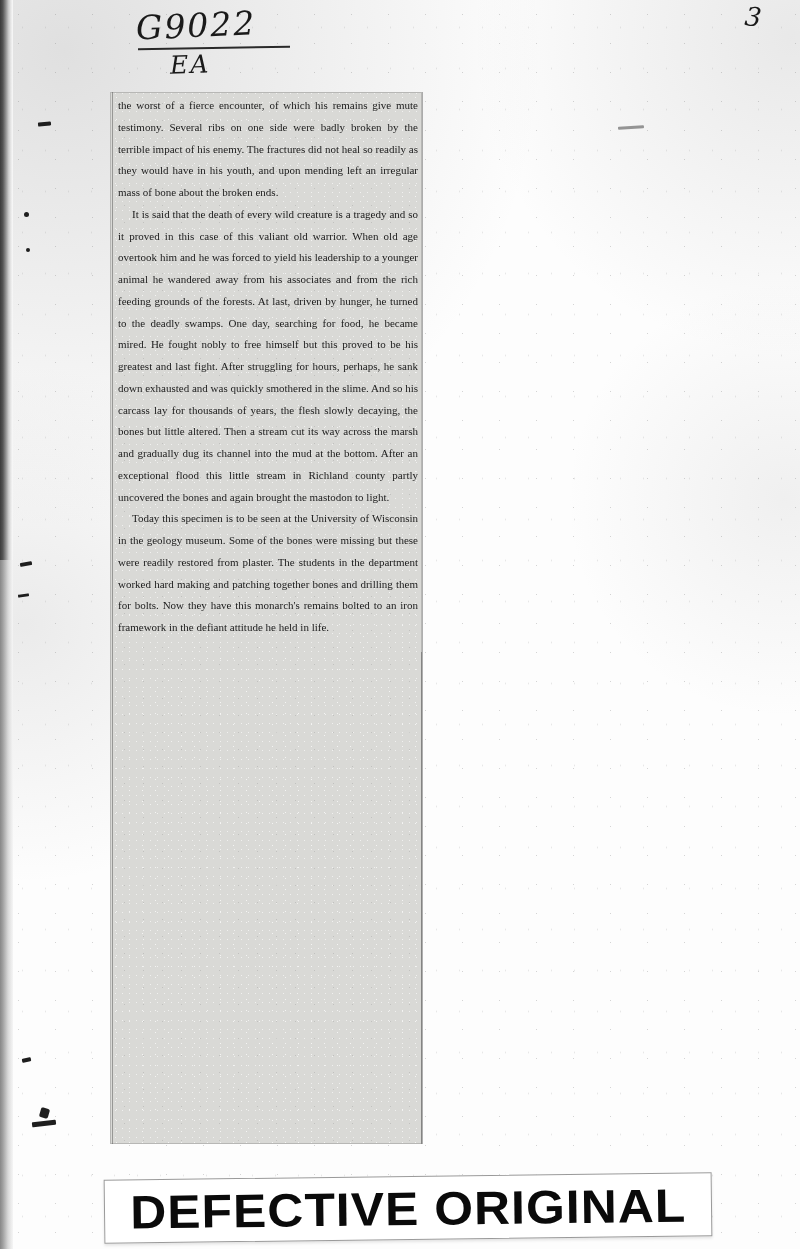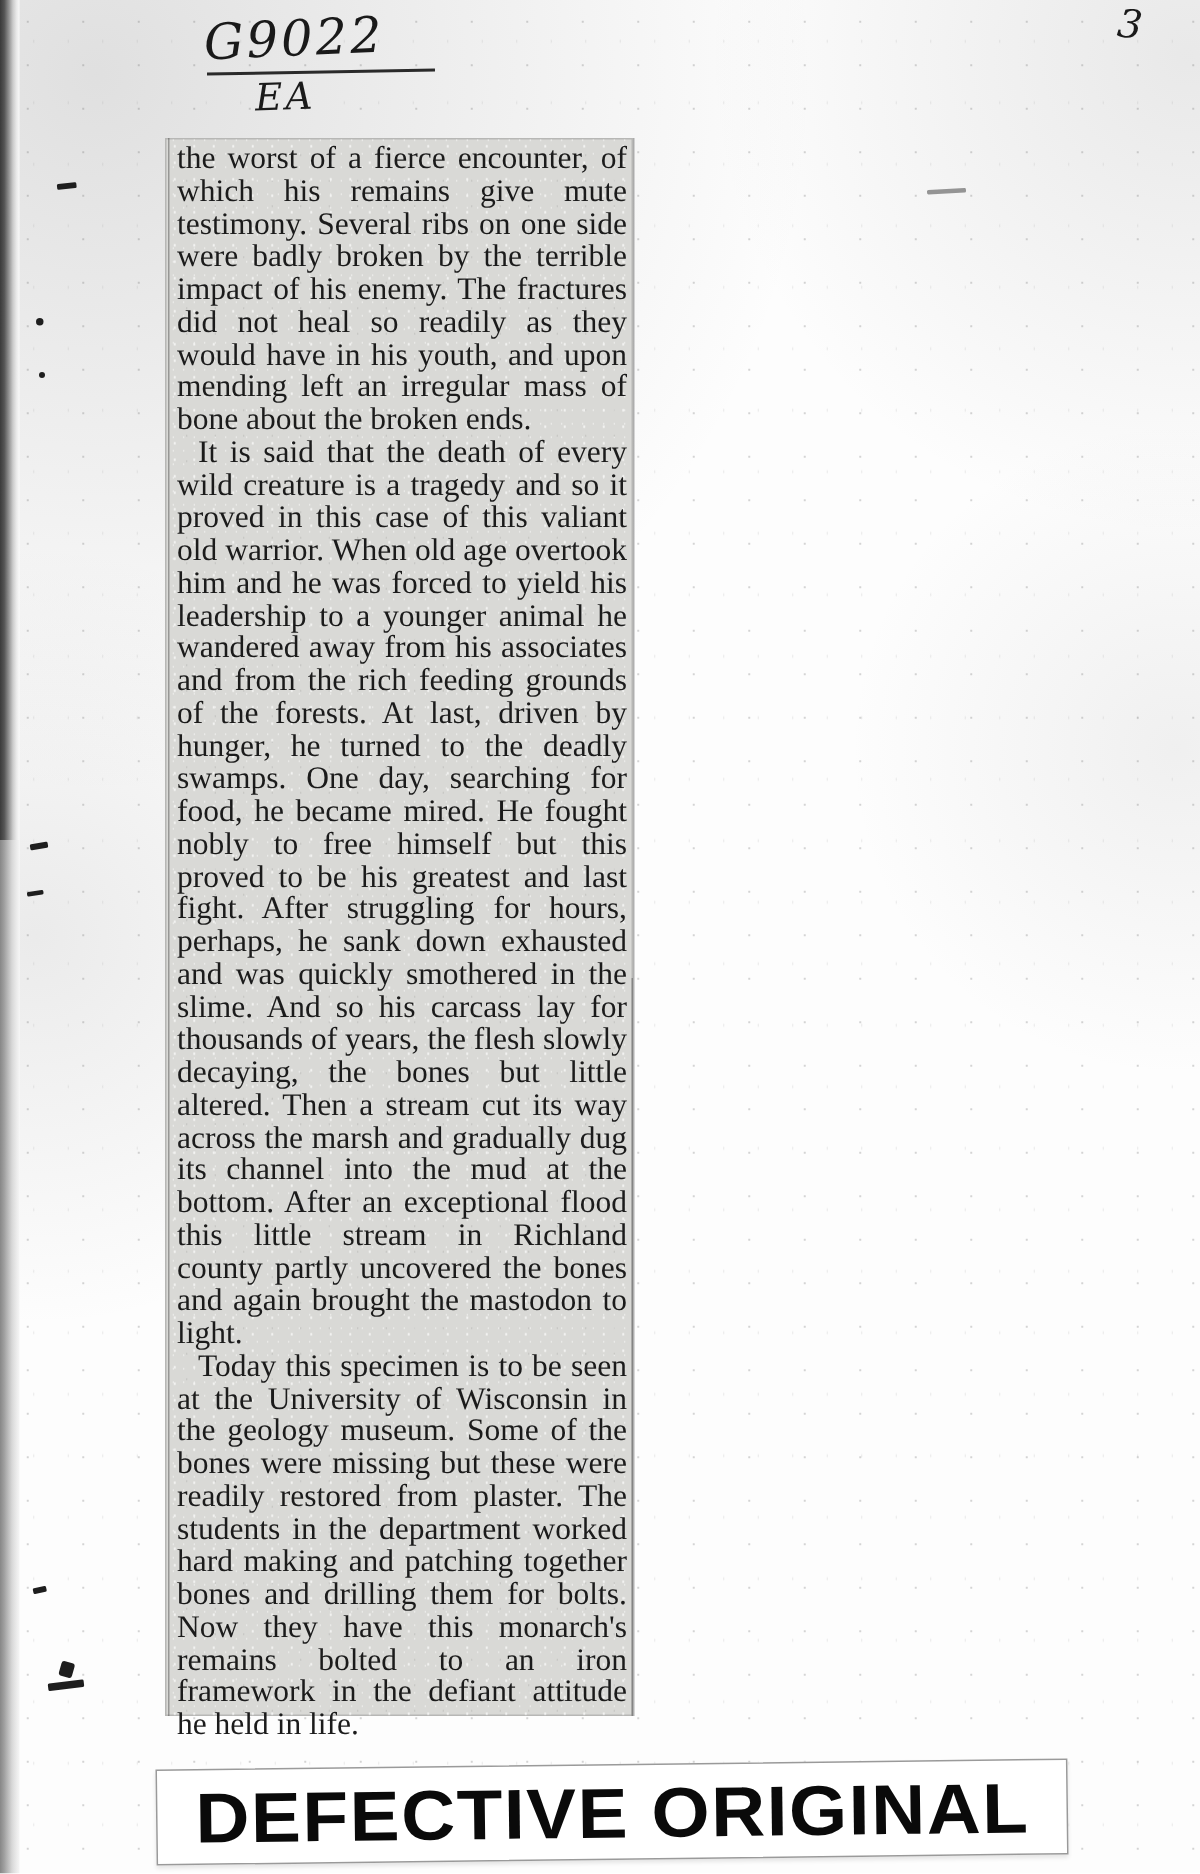--- a/index.html
+++ b/index.html
@@ -93,21 +93,21 @@
     background: rgba(70,70,70,0.45);
   }
   #clipping .col-rule-left  { left: 2px; }
   #clipping .col-rule-right { right: 0px; top: 560px; }
 
   #clipping-text {
     position: relative;
     z-index: 2;
     padding: 3px 4px 0 8px;
     font-family: "Liberation Serif", "DejaVu Serif", serif;
-    font-size: 21px;
+    font-size: 11px;
     line-height: 21.75px;
     color: #1b1b1b;
     text-align: justify;
     text-justify: inter-word;
     -webkit-font-smoothing: none;
   }
   #clipping-text p {
     margin: 0;
     text-indent: 14px;
     hyphens: manual;

